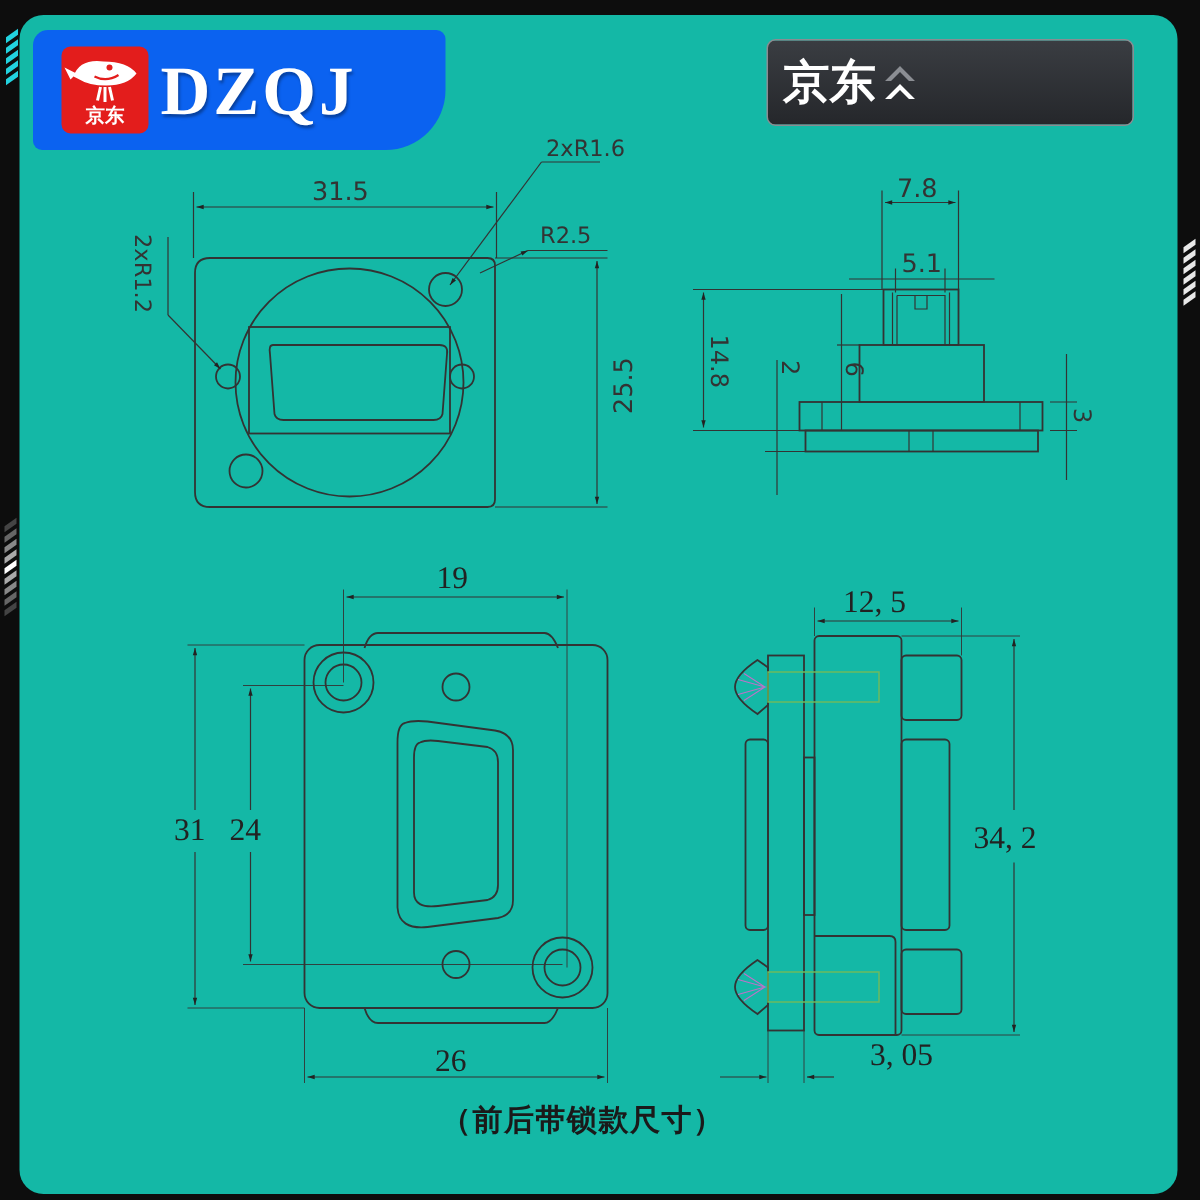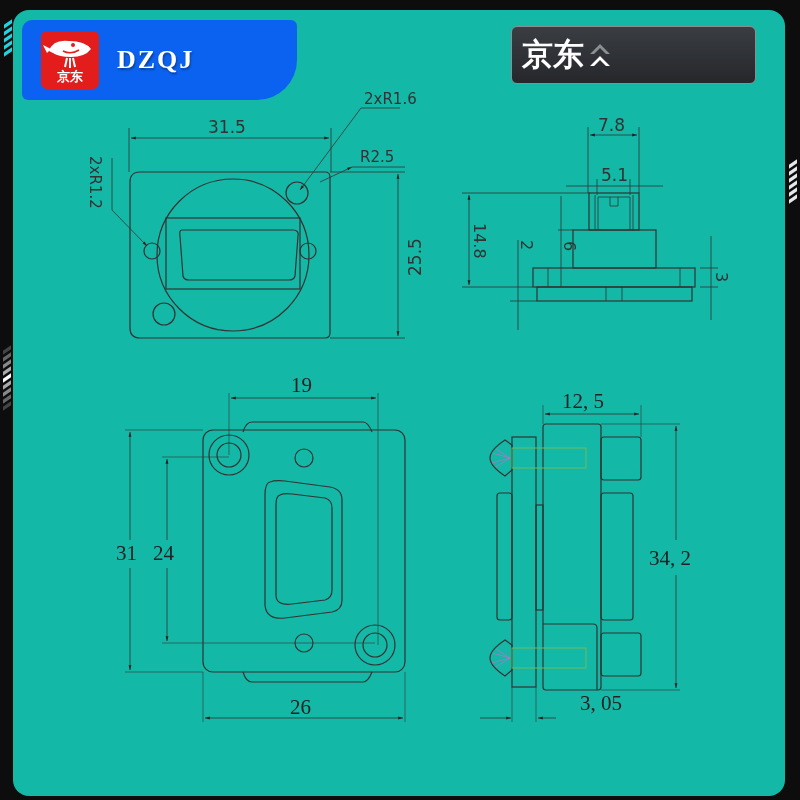--- a/index.html
+++ b/index.html
@@ -53,25 +53,25 @@
     .jd-logo-text {
       position: absolute;
       bottom: 3px; left: 0; right: 0;
       text-align: center;
       color: #fff;
       font-size: 13px;
       font-weight: bold;
       letter-spacing: 0;
     }
     .brand-name {
-      margin-left: 18px;
+      margin-left: 8px;
       color: #ffffff;
       font-family: "Liberation Serif", "DejaVu Serif", serif;
       font-weight: bold;
-      font-size: 26px;
+      font-size: 46px;
       letter-spacing: 2px;
       text-shadow: 1px 2px 2px rgba(0,0,0,0.35);
     }
     .rank-badge {
       position: absolute;
       left: 498px; top: 16px;
       width: 245px; height: 58px;
       background: linear-gradient(#3a3d42, #25272b);
       border: 1px solid #8a8d92;
       border-radius: 6px;
@@ -293,13 +293,14 @@
       <line x1="512" y1="687" x2="512" y2="722" stroke-width="0.6"></line>
       <line x1="536" y1="687" x2="536" y2="722" stroke-width="0.6"></line>
       <line x1="480" y1="718" x2="511" y2="718" stroke-width="0.8" marker-end="url(#arr)"></line>
       <line x1="556" y1="718" x2="538" y2="718" stroke-width="0.8" marker-end="url(#arr)"></line>
     </g>
     <text class="dim-serif" x="562" y="408" font-size="21">12, 5</text>
     <text class="dim-serif" x="649" y="565" font-size="21">34, 2</text>
     <text class="dim-serif" x="580" y="710" font-size="21">3, 05</text>
   </svg>
 
+  <div class="caption caption-locking">（前后带锁款尺寸）</div>
 </div>
 
 </body></html>

